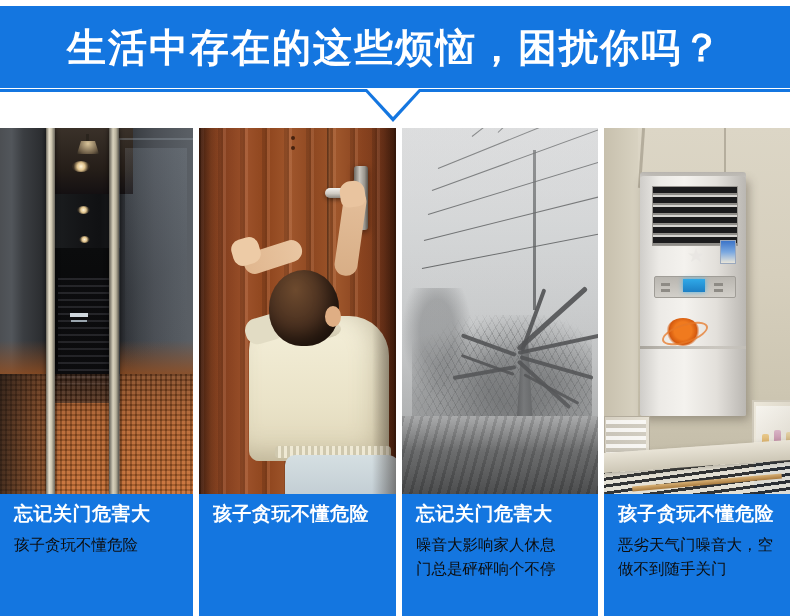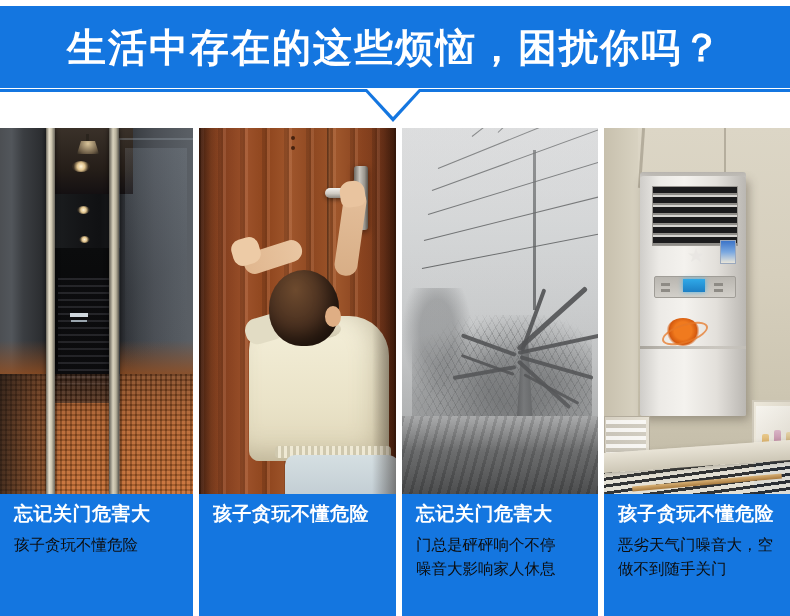--- a/index.html
+++ b/index.html
@@ -538,22 +538,22 @@
             <div class="ph3-br b8"></div>
             <div class="ph3-br b9"></div>
           </div>
           <div class="ph3-ground"></div>
           <div class="ph3-fog"></div>
         </div>
       </div>
       <div class="caption">
         <div class="cap-title">忘记关门危害大</div>
         <div class="cap-body">
+          <span>噪音大影响家人休息</span>
           <span>门总是砰砰响个不停</span>
-          <span>噪音大影响家人休息</span>
         </div>
       </div>
     </div>
 
     <div class="gap"></div>
 
     <div class="panel p4">
       <div class="photo">
         <div class="ph4">
           <div class="ph4-wallL"></div>

